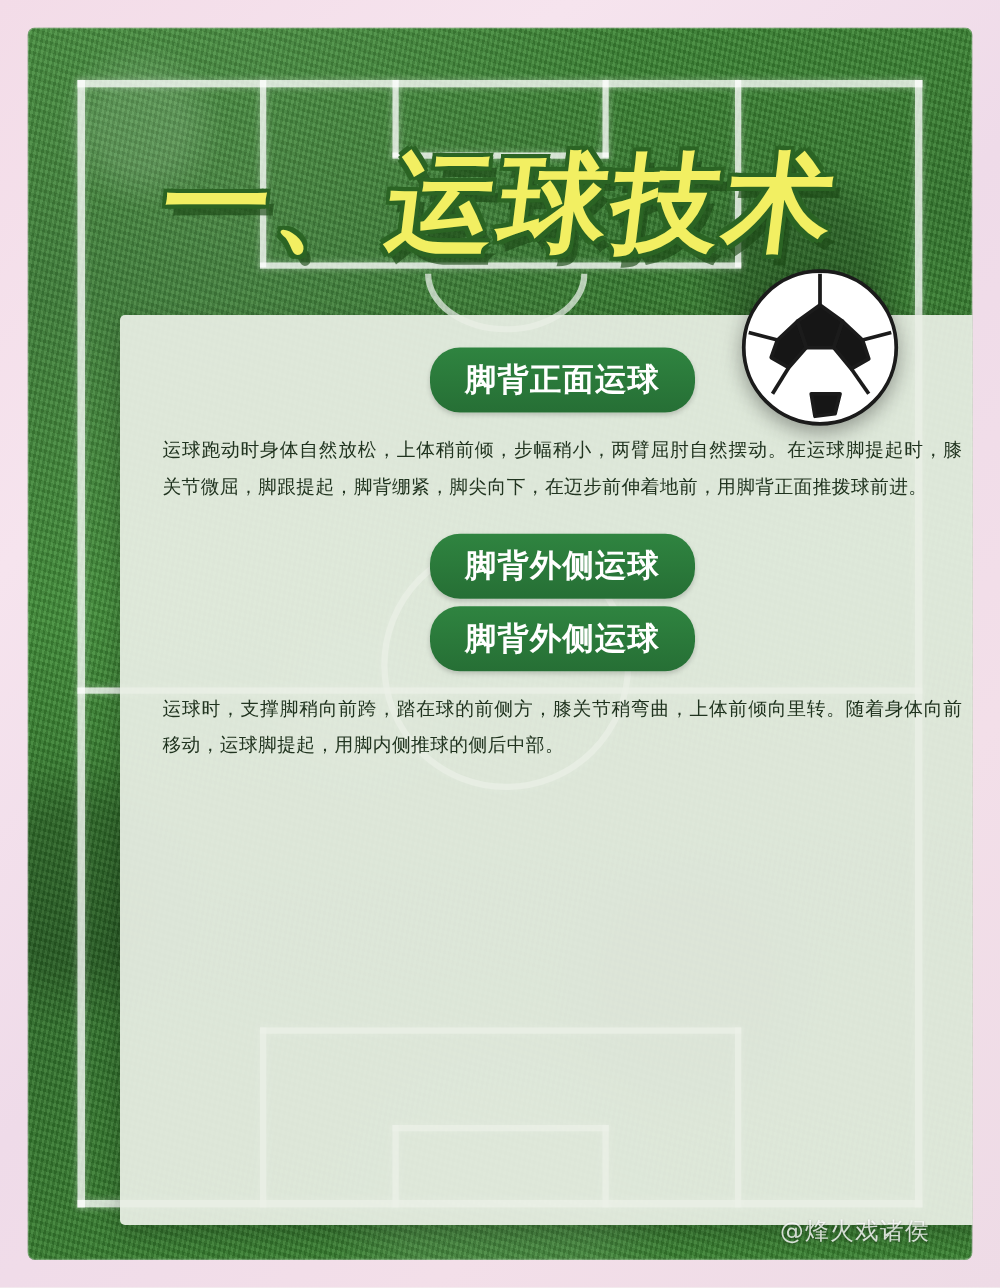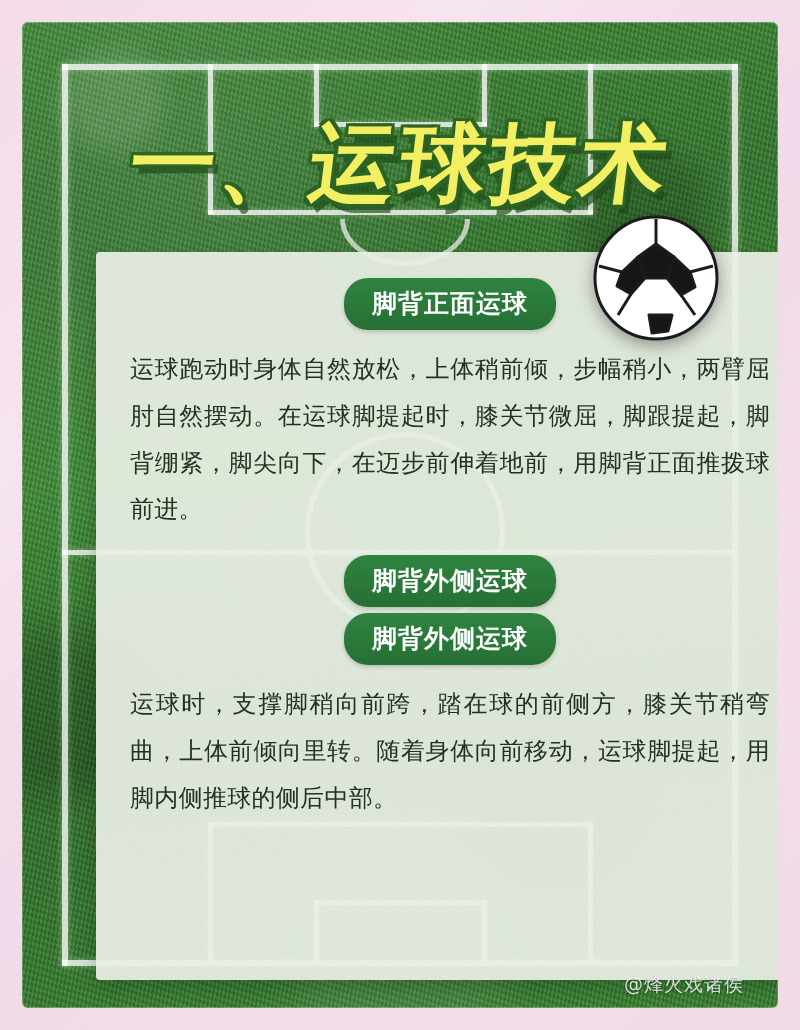--- a/index.html
+++ b/index.html
@@ -161,21 +161,21 @@
     font-size: 25px;
     letter-spacing: 1px;
     padding: 9px 28px 10px 28px;
     border-radius: 24px;
     box-shadow: 0 2px 4px rgba(0,0,0,0.18);
   }
 
   .body-text {
     margin: 16px 34px 22px 34px;
     font-family: "DejaVu Sans", "Liberation Sans", sans-serif;
-    font-size: 24px;
+    font-size: 15px;
     line-height: 1.95;
     color: #20331f;
     text-align: justify;
     text-justify: inter-ideograph;
     letter-spacing: 0.3px;
   }
 
   
   .watermark {
     position: absolute;

